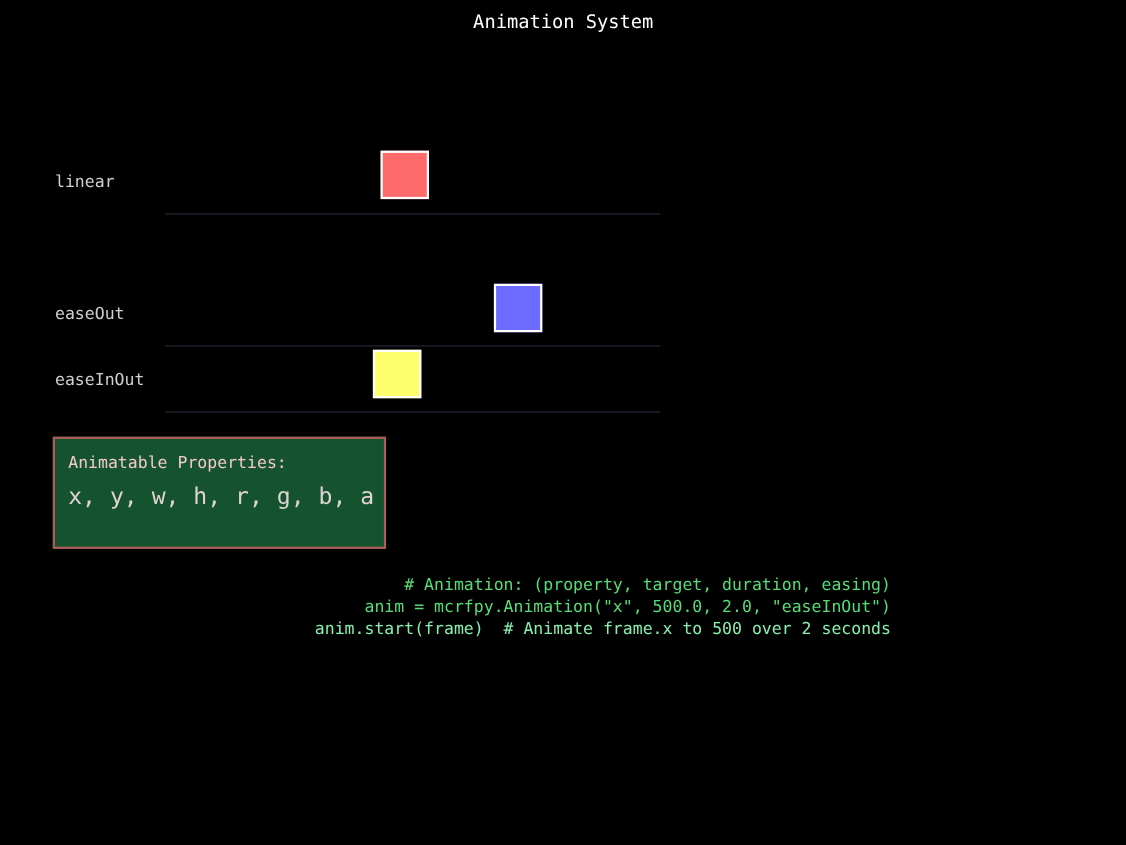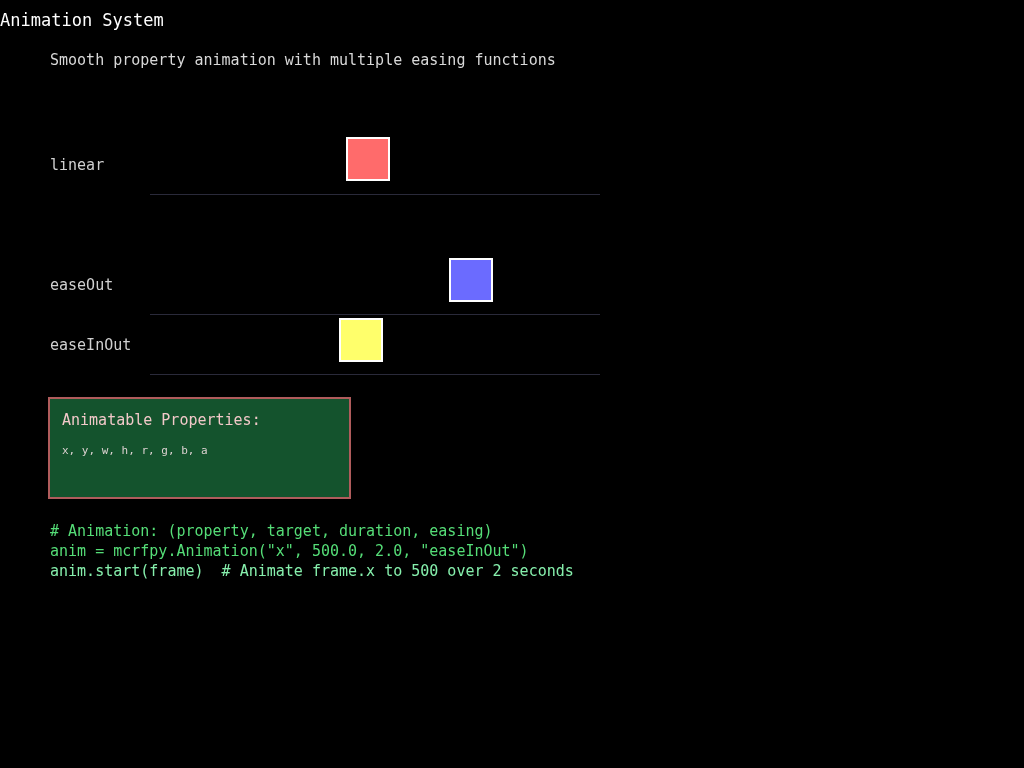--- a/index.html
+++ b/index.html
@@ -25,21 +25,21 @@
     height: 768px;
     background: #000000;
   }
 
   
   .page-title {
     position: absolute;
     left: 0;
     top: 8px;
     width: 1024px;
-    text-align: left;
+    text-align: center;
     font-size: 17px;
     line-height: 24px;
     color: #ffffff;
     letter-spacing: 0px;
     white-space: pre;
   }
 
   .page-subtitle {
     position: absolute;
     left: 50px;
@@ -112,52 +112,52 @@
     top: 11px;
     font-size: 15px;
     line-height: 20px;
     color: #f2c9c9;
     white-space: pre;
   }
 
   .info-line {
     position: absolute;
     left: 12px;
-    font-size: 11px;
+    font-size: 21px;
     line-height: 20px;
     color: #ded2d2;
     white-space: pre;
   }
   .info-line-1 { top: 42px; }
   .info-line-2 { top: 67px; }
 
   
   .code-block {
     position: absolute;
     left: 50px;
     top: 521px;
     width: 760px;
+    text-align: right;
   }
 
   .code-line {
     font-size: 15px;
     line-height: 20px;
     color: #55dd77;
     white-space: pre;
     height: 20px;
   }
 </style>
 </head>
 <body style="background: rgb(0, 0, 0);">
 
 <div class="stage">
 
   <div class="page-title" style="color: rgb(255, 255, 255);">Animation System</div>
 
-  <div class="page-subtitle" style="color: rgb(216, 216, 216);">Smooth property animation with multiple easing functions</div>
 
   <div class="tracks">
 
     <div class="track" style="top:135px;">
       <div class="track-label" style="color: rgb(208, 208, 208);">linear</div>
       <div class="track-rail" style="background: rgb(42, 42, 58);"></div>
       <div class="track-box" id="box-0" style="background: rgb(255, 107, 107); border-color: rgb(255, 255, 255); left: 346px; top: 2px;"></div>
     </div>
 
 

